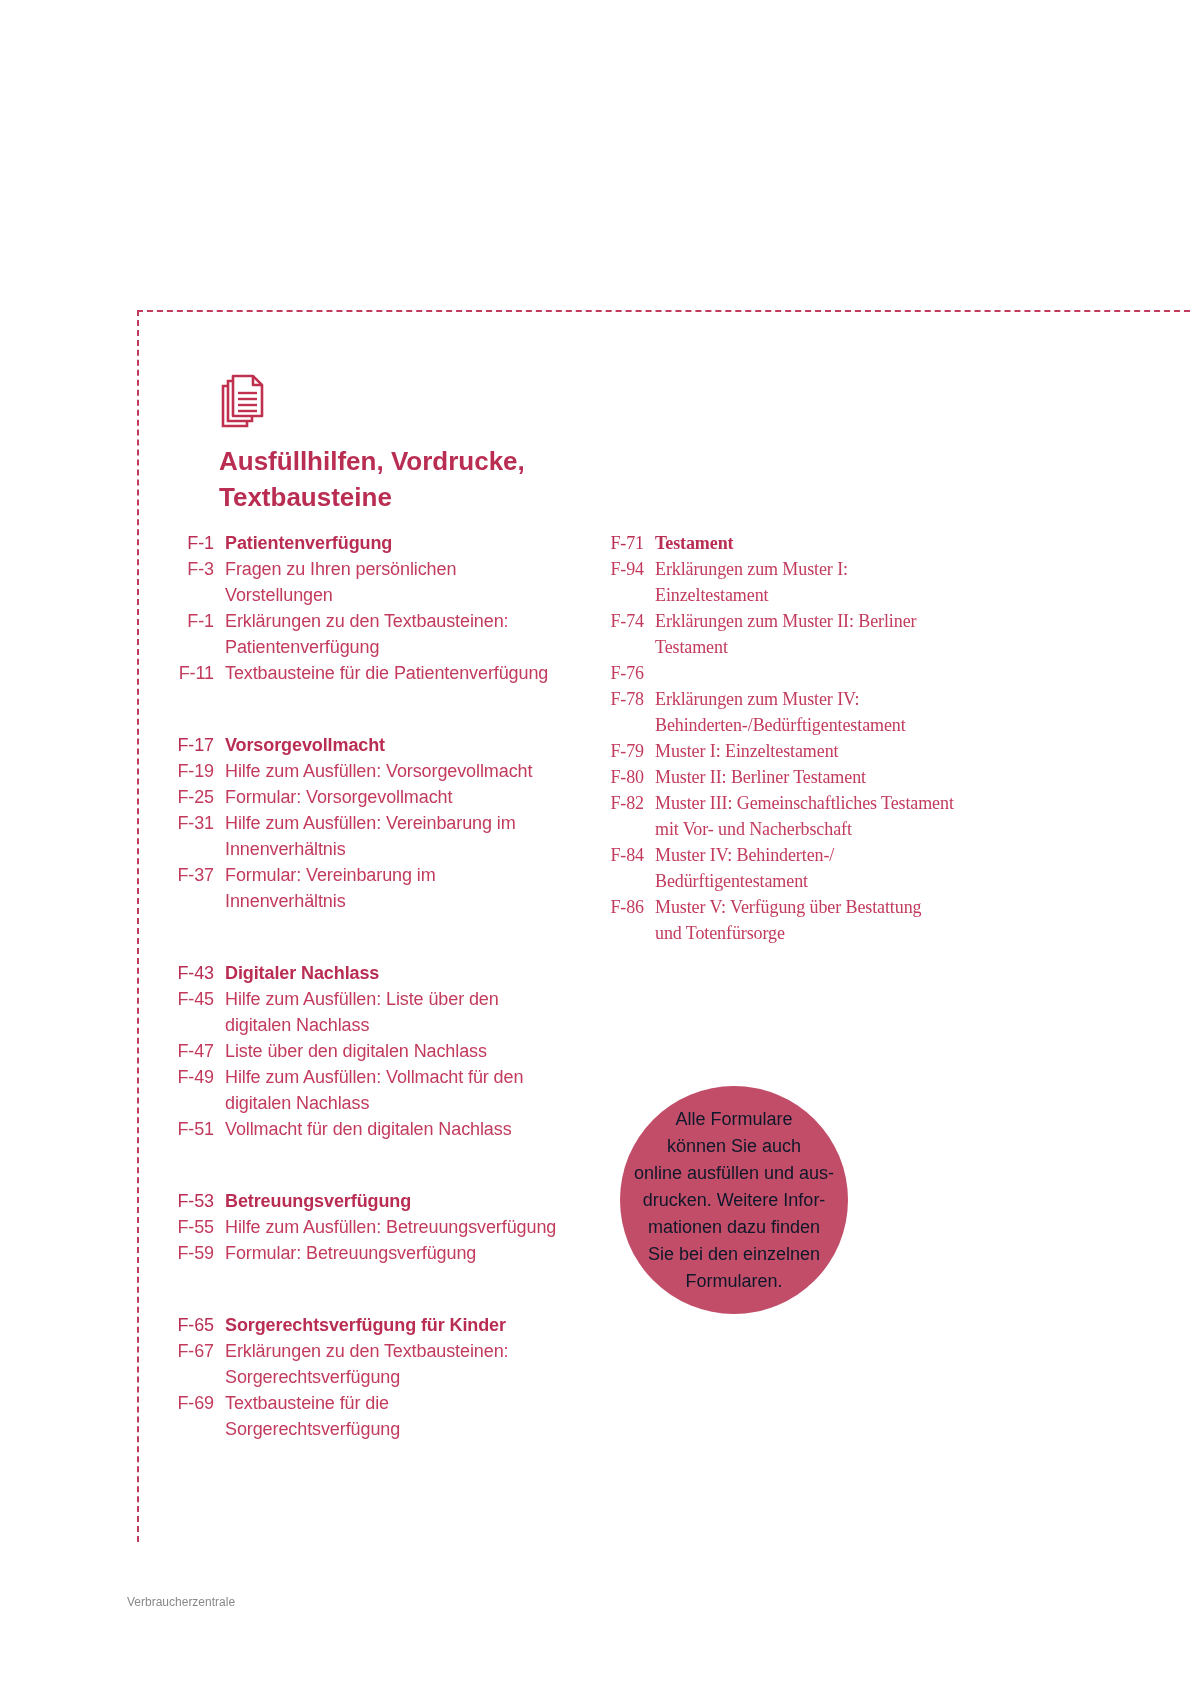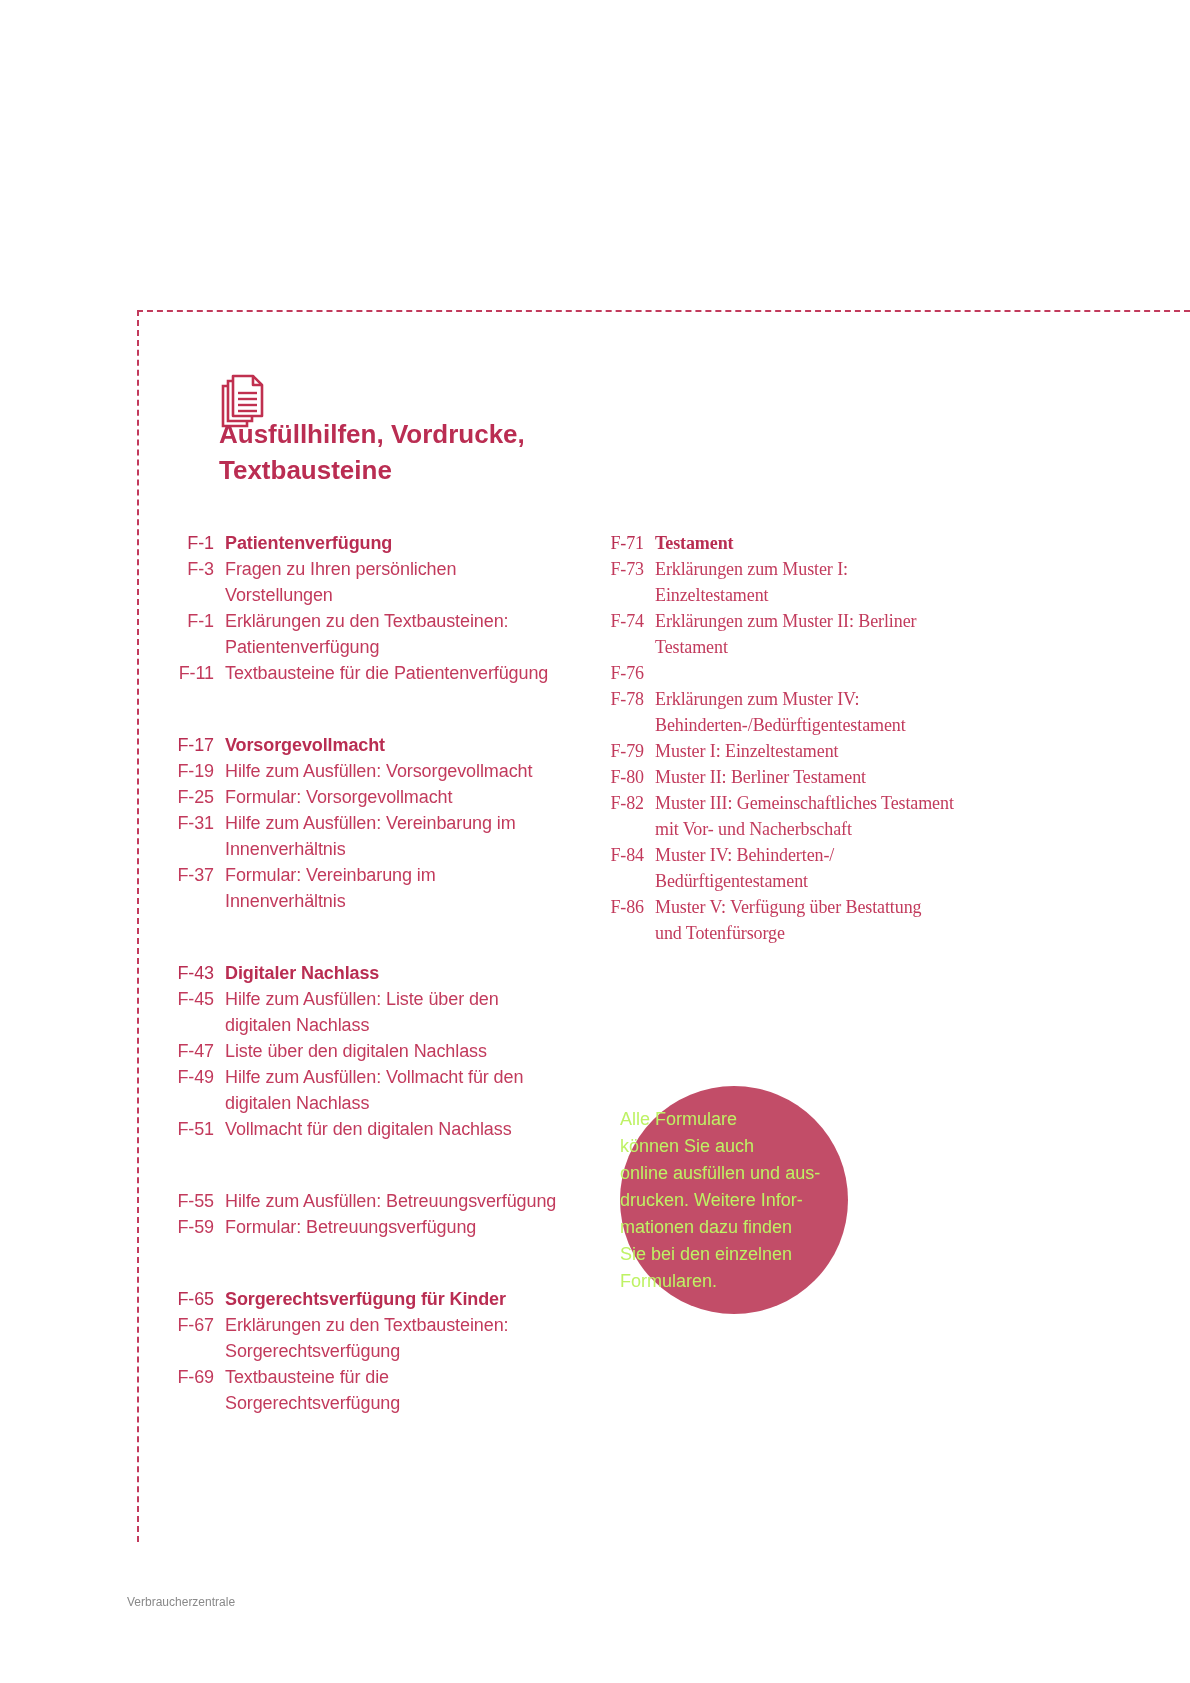--- a/index.html
+++ b/index.html
@@ -12,21 +12,21 @@
   }
   .dashed-frame{
     position:absolute;
     left:137px;top:310px;
     width:1051px;height:1230px;
     border-top:2px dashed #c23a5c;
     border-left:2px dashed #c23a5c;
   }
   .doc-icon{position:absolute;left:216px;top:370px;width:60px;height:62px;}
   .page-title{
-    position:absolute;left:219px;top:416px;
+    position:absolute;left:219px;top:443px;
     margin:0;
     color:#ba2d52;
     font-size:26px;font-weight:700;line-height:36px;
     letter-spacing:0;
   }
   .toc-col{position:absolute;top:522px;margin-top:8px;}
   .toc-col.left{left:168px;width:430px;}
   .toc-col.right{left:598px;width:450px;font-family:Liberation Serif, serif;}
   .toc-section + .toc-section{margin-top:46px;}
   .toc-row{
@@ -39,22 +39,22 @@
   .toc-row.bold .toc-num{color:#b92d52;}
   .toc-num{
     flex:none;width:46px;text-align:right;margin-right:11px;
   }
   .toc-text{white-space:pre-line;}
   .info-badge{
     position:absolute;left:620px;top:1086px;
     width:228px;height:228px;border-radius:50%;
     background:#c24d68;
     display:flex;flex-direction:column;justify-content:center;
-    text-align:left;
-    color:#bef264;
+    text-align:center;
+    color:#0f172a;
     font-size:18px;line-height:27px;
   }
   .footer{
     position:absolute;left:127px;top:1592px;
     color:#898989;font-size:12px;line-height:20px;
   }
 </style>
 </head>
 <body>
 
@@ -143,20 +143,24 @@
           <span class="toc-num">F-49</span>
           <span class="toc-text">Hilfe zum Ausfüllen: Vollmacht für den
 digitalen Nachlass</span>
         </div>
         <div class="toc-row">
           <span class="toc-num">F-51</span>
           <span class="toc-text">Vollmacht für den digitalen Nachlass</span>
         </div>
       </div>
       <div class="toc-section">
+        <div class="toc-row bold">
+          <span class="toc-num">F-53</span>
+          <span class="toc-text">Betreuungsverfügung</span>
+        </div>
         <div class="toc-row">
           <span class="toc-num">F-55</span>
           <span class="toc-text">Hilfe zum Ausfüllen: Betreuungsverfügung</span>
         </div>
         <div class="toc-row">
           <span class="toc-num">F-59</span>
           <span class="toc-text">Formular: Betreuungsverfügung</span>
         </div>
       </div>
       <div class="toc-section">
@@ -176,21 +180,21 @@
         </div>
       </div>
     </div>
   <div class="toc-col right" id="col-right">
       <div class="toc-section">
         <div class="toc-row bold">
           <span class="toc-num">F-71</span>
           <span class="toc-text">Testament</span>
         </div>
         <div class="toc-row">
-          <span class="toc-num">F-73</span>
+          <span class="toc-num">F-94</span>
           <span class="toc-text">Erklärungen zum Muster I:
 Einzeltestament</span>
         </div>
         <div class="toc-row">
           <span class="toc-num">F-74</span>
           <span class="toc-text">Erklärungen zum Muster II: Berliner
 Testament</span>
         </div>
         <div class="toc-row">
           <span class="toc-num">F-76</span>

